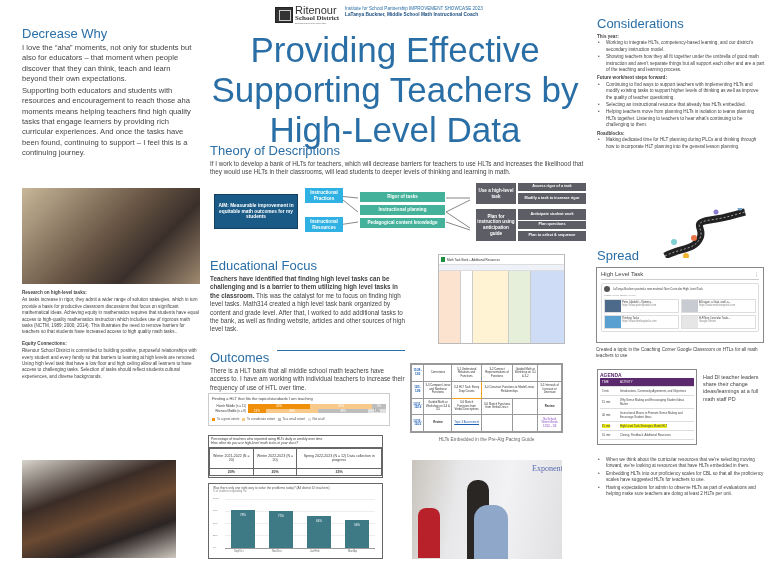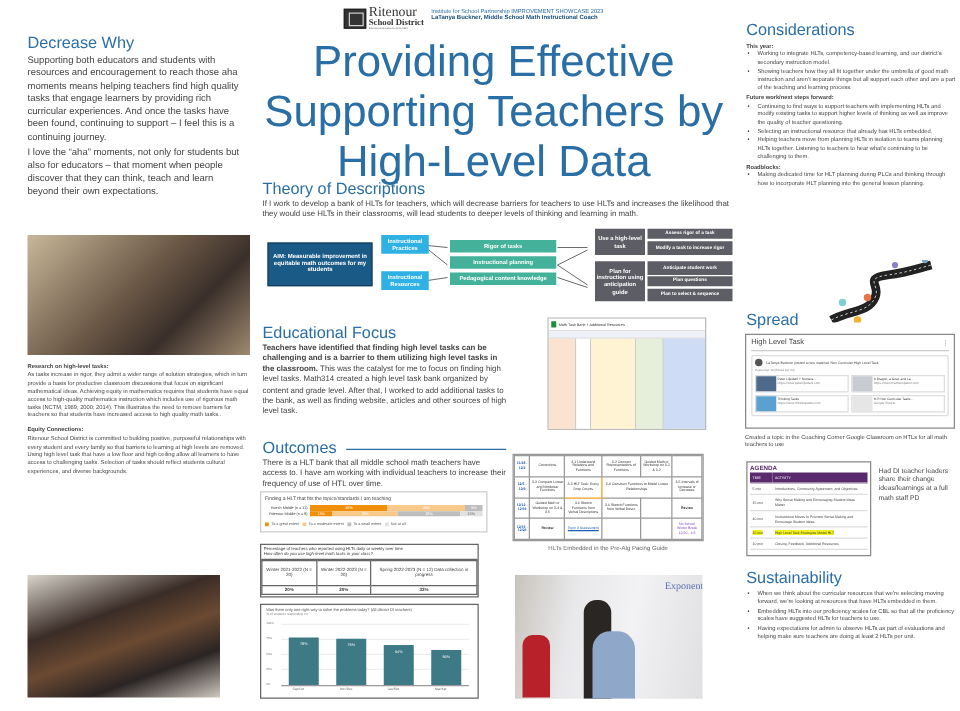--- a/index.html
+++ b/index.html
@@ -45,39 +45,39 @@
 table.ag td{border-bottom:1px solid #ddd;font-size:2.8px;padding:2px 2px;color:#444;height:9px}
 table.ag tr.hd td{background:#5b2a6e;color:#fff;height:6px}
 .hlmark{background:#f2f21a}
 .divline{border-top:1px solid #2a6ea6}
 </style>
 </head>
 <body>
 
 <div class="abs" style="left:22px;top:26px;width:170px">
   <h2 class="h2">Decrease Why</h2>
+  <p class="txt" style="font-size:7.6px;line-height:10.3px;margin-top:2px">I love the “aha” moments, not only for students but also for educators – that moment when people discover that they can think, teach and learn beyond their own expectations.</p>
   <p class="txt" style="font-size:7.6px;line-height:10.3px;margin-top:2px">Supporting both educators and students with resources and encouragement to reach those aha moments means helping teachers find high quality tasks that engage learners by providing rich curricular experiences. And once the tasks have been found, continuing to support – I feel this is a continuing journey.</p>
-  <p class="txt" style="font-size:7.6px;line-height:10.3px;margin-top:2px">I love the “aha” moments, not only for students but also for educators – that moment when people discover that they can think, teach and learn beyond their own expectations.</p>
 </div>
 
 <div class="abs photo" style="left:22px;top:188px;width:178px;height:96px;background:linear-gradient(135deg,#c9b79a 0%,#6d5a48 45%,#3a2f2a 70%,#a08a70 100%)"></div>
 
 <div class="abs" style="left:22px;top:288px;width:178px">
   <p class="small bold" style="margin-top:2px">Research on high-level tasks:</p>
   <p class="small" style="margin-top:1px">As tasks increase in rigor, they admit a wider range of solution strategies, which in turn provide a basis for productive classroom discussions that focus on significant mathematical ideas. Achieving equity in mathematics requires that students have equal access to high-quality mathematics instruction which includes use of rigorous math tasks (NCTM, 1989; 2000; 2014). This illustrates the need to remove barriers for teachers so that students have increased access to high quality math tasks..</p>
   <p class="small bold" style="margin-top:5px">Equity Connections:</p>
   <p class="small" style="margin-top:1px">Ritenour School District is committed to building positive, purposeful relationships with every student and every family so that barriers to learning at high levels are removed. Using high level task that have a low floor and high ceiling allow all learners to have access to challenging tasks. Selection of tasks should reflect students cultural experiences, and diverse backgrounds.</p>
 </div>
 
 <div class="abs photo" style="left:22px;top:460px;width:154px;height:98px;background:linear-gradient(160deg,#d8d4cc 0%,#3a2c26 35%,#6b4a32 55%,#2a2424 75%,#cfc8bf 100%)"></div>
 
 <div class="abs" style="left:275px;top:5px;display:flex;align-items:center">
   <div class="logo-box"></div>
   <div style="margin-left:2px">
-    <div style="font-family:Liberation Serif, serif;font-size:11px;line-height:10px;color:#333">Ritenour</div>
+    <div style="font-family:Liberation Sans, sans-serif;font-size:11px;line-height:10px;color:#333">Ritenour</div>
     <div style="font-family:'Liberation Serif',serif;font-size:7px;line-height:7px;color:#333;font-weight:bold">School District</div>
     <div style="font-size:2px;line-height:3px;color:#666">Educational Excellence Since 1867</div>
   </div>
 </div>
 <div class="abs" style="left:345px;top:6px;width:240px">
   <div style="font-size:4.6px;color:#2a6ea6;line-height:6px">Institute for School Partnership IMPROVEMENT SHOWCASE 2023</div>
   <div style="font-size:4.8px;color:#1a4f80;line-height:6px;font-weight:bold">LaTanya Buckner, Middle School Math Instructional Coach</div>
 </div>
 <div class="abs" style="left:200px;top:30px;width:390px">
   <div class="title">Providing Effective</div>
@@ -130,21 +130,21 @@
   <div style="display:flex;height:72px">
     <div style="width:22px;background:#fbe3d0;border-right:1px solid #ccc"></div>
     <div style="width:12px;background:#fff;border-right:1px solid #ccc"></div>
     <div style="width:36px;background:#fff3d4;border-right:1px solid #ccc"></div>
     <div style="width:22px;background:#e6efd9;border-right:1px solid #ccc"></div>
     <div style="flex:1;background:#cfdcf5"></div>
   </div>
 </div>
 
 <div class="abs" style="left:210px;top:350px;width:195px">
-  <div style="display:flex;align-items:flex-end">
+  <div style="display:flex;">
     <h2 class="h2">Outcomes</h2>
     <div class="divline" style="flex:1;margin-left:8px;margin-bottom:5px"></div>
   </div>
   <p class="txt" style="font-size:6.3px;line-height:8.4px;margin-top:2px">There is a HLT bank that all middle school math teachers have access to. I have am working with individual teachers to increase their frequency of use of HTL over time.</p>
 </div>
 
 <div class="abs framebox" style="left:208px;top:393px;width:182px;height:33px;padding:2px 3px;border-color:#ccc">
   <div style="font-size:4px;color:#444">Finding a HLT that fits the topics/standards I am teaching</div>
   <div style="display:flex;margin-top:3px;align-items:center">
     <div style="width:36px;font-size:3px;text-align:right;padding-right:2px">Hoech Middle (n = 11)</div>
@@ -380,19 +380,18 @@
     <tr>
           <td>10 min</td>
           <td>Closing, Feedback, Additional Resources</td>
         </tr>
   </tbody>
     </table>
 </div>
 <div class="abs" style="left:703px;top:374px;width:60px;font-size:5.4px;line-height:7.2px;color:#444">Had DI teacher leaders share their change ideas/learnings at a full math staff PD</div>
 
 <div class="abs" style="left:597px;top:454px;width:168px">
-  <h2 class="h2">Sustainability</h2>
   <ul class="bl small" style="margin-top:3px">
     <li>When we think about the curricular resources that we’re selecting moving forward, we’re looking at resources that have HLTs embedded in them.</li>
     <li>Embedding HLTs into our proficiency scales for CBL so that all the proficiency scales have suggested HLTs for teachers to use.</li>
     <li>Having expectations for admin to observe HLTs as part of evaluations and helping make sure teachers are doing at least 2 HLTs per unit.</li>
   </ul>
 </div>
 
 </body></html>

